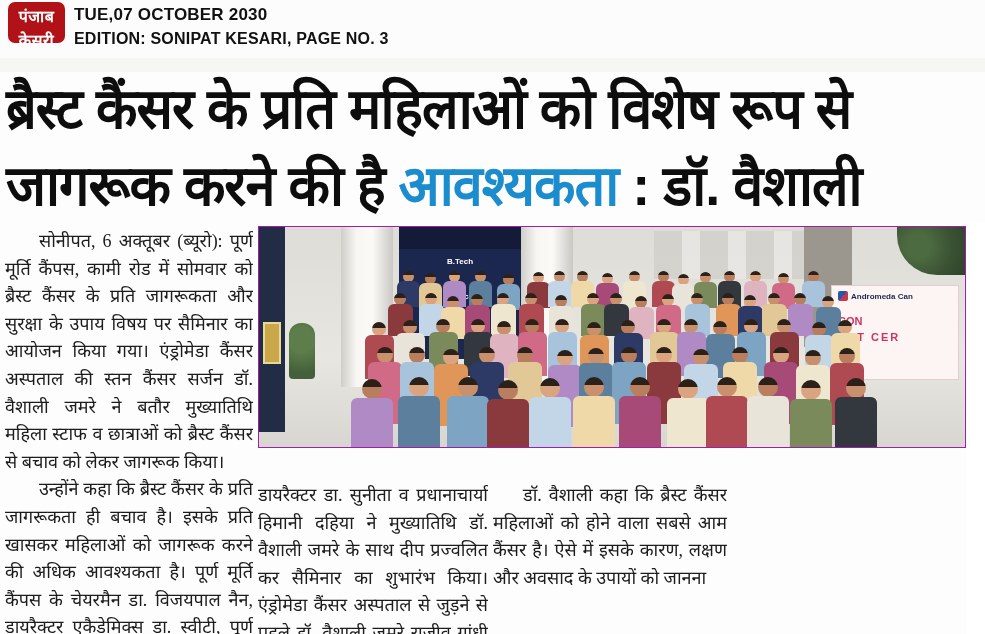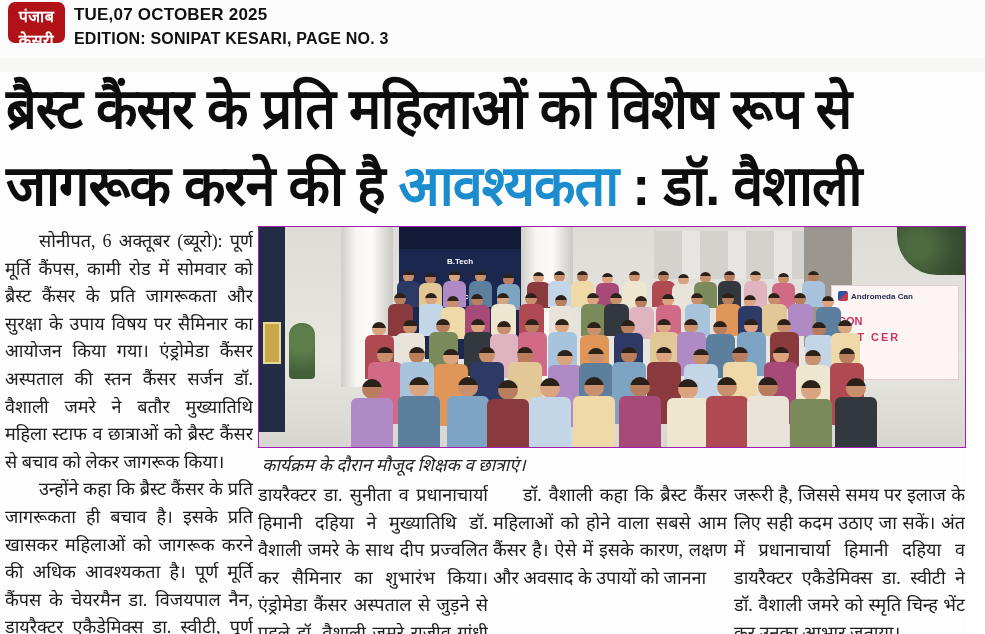--- a/index.html
+++ b/index.html
@@ -94,21 +94,21 @@
 <body>
 
 <div id="page">
 
   <div id="masthead">
     <div id="logo">
       <div>पंजाब</div>
       <div>केसरी</div>
     </div>
     <div id="head-lines">
-      <div class="l1">TUE,07 OCTOBER 2025</div>
+      <div class="l1">TUE,07 OCTOBER 2030</div>
       <div class="l2">EDITION: SONIPAT KESARI, PAGE NO. 3</div>
     </div>
   </div>
   <div id="top-strip"></div>
 
   <div id="headline">
     <div>ब्रैस्ट कैंसर के प्रति महिलाओं को विशेष रूप से</div>
     <div><span>जागरूक करने की है </span><span class="hl-blue">आवश्यकता</span><span> : डॉ. वैशाली</span></div>
   </div>
 
@@ -451,26 +451,22 @@
             <div class="torso" style="width: 42px; height: 78px; background: rgb(122, 138, 90);"></div>
           </div>
           <div class="person" style="margin-left: 3px; margin-top: 1px;">
             <div class="head" style="height: 20px; width: 20px; background: linear-gradient(rgb(43, 33, 24) 40%, rgb(200, 144, 108) 40%);"></div>
             <div class="torso" style="width: 42px; height: 78px; background: rgb(51, 56, 63);"></div>
           </div>
         </div>
       </div>
   </div>
 
-  <div id="caption">कार्यक्रम के दौरान मौजूद शिक्षक व छात्राएं।</div>
 
   <div id="col-a" class="bcol newsbody">
     <p>डायरैक्टर डा. सुनीता व प्रधानाचार्या हिमानी दहिया ने मुख्यातिथि डॉ. वैशाली जमरे के साथ दीप प्रज्वलित कर सैमिनार का शुभारंभ किया। एंड्रोमेडा कैंसर अस्पताल से जुड़ने से पहले डॉ. वैशाली जमरे राजीव गांधी कैंसर</p>
   </div>
   <div id="col-b" class="bcol newsbody">
     <p class="indent">डॉ. वैशाली कहा कि ब्रैस्ट कैंसर महिलाओं को होने वाला सबसे आम कैंसर है। ऐसे में इसके कारण, लक्षण और अवसाद के उपायों को जानना</p>
   </div>
-  <div id="col-c" class="bcol newsbody">
-    <p>जरूरी है, जिससे समय पर इलाज के लिए सही कदम उठाए जा सकें। अंत में प्रधानाचार्या हिमानी दहिया व डायरैक्टर एकैडेमिक्स डा. स्वीटी ने डॉ. वैशाली जमरे को स्मृति चिन्ह भेंट कर उनका आभार जताया।</p>
-  </div>
 
   <div id="right-sliver"></div>
 </div>
 
 </body></html>

